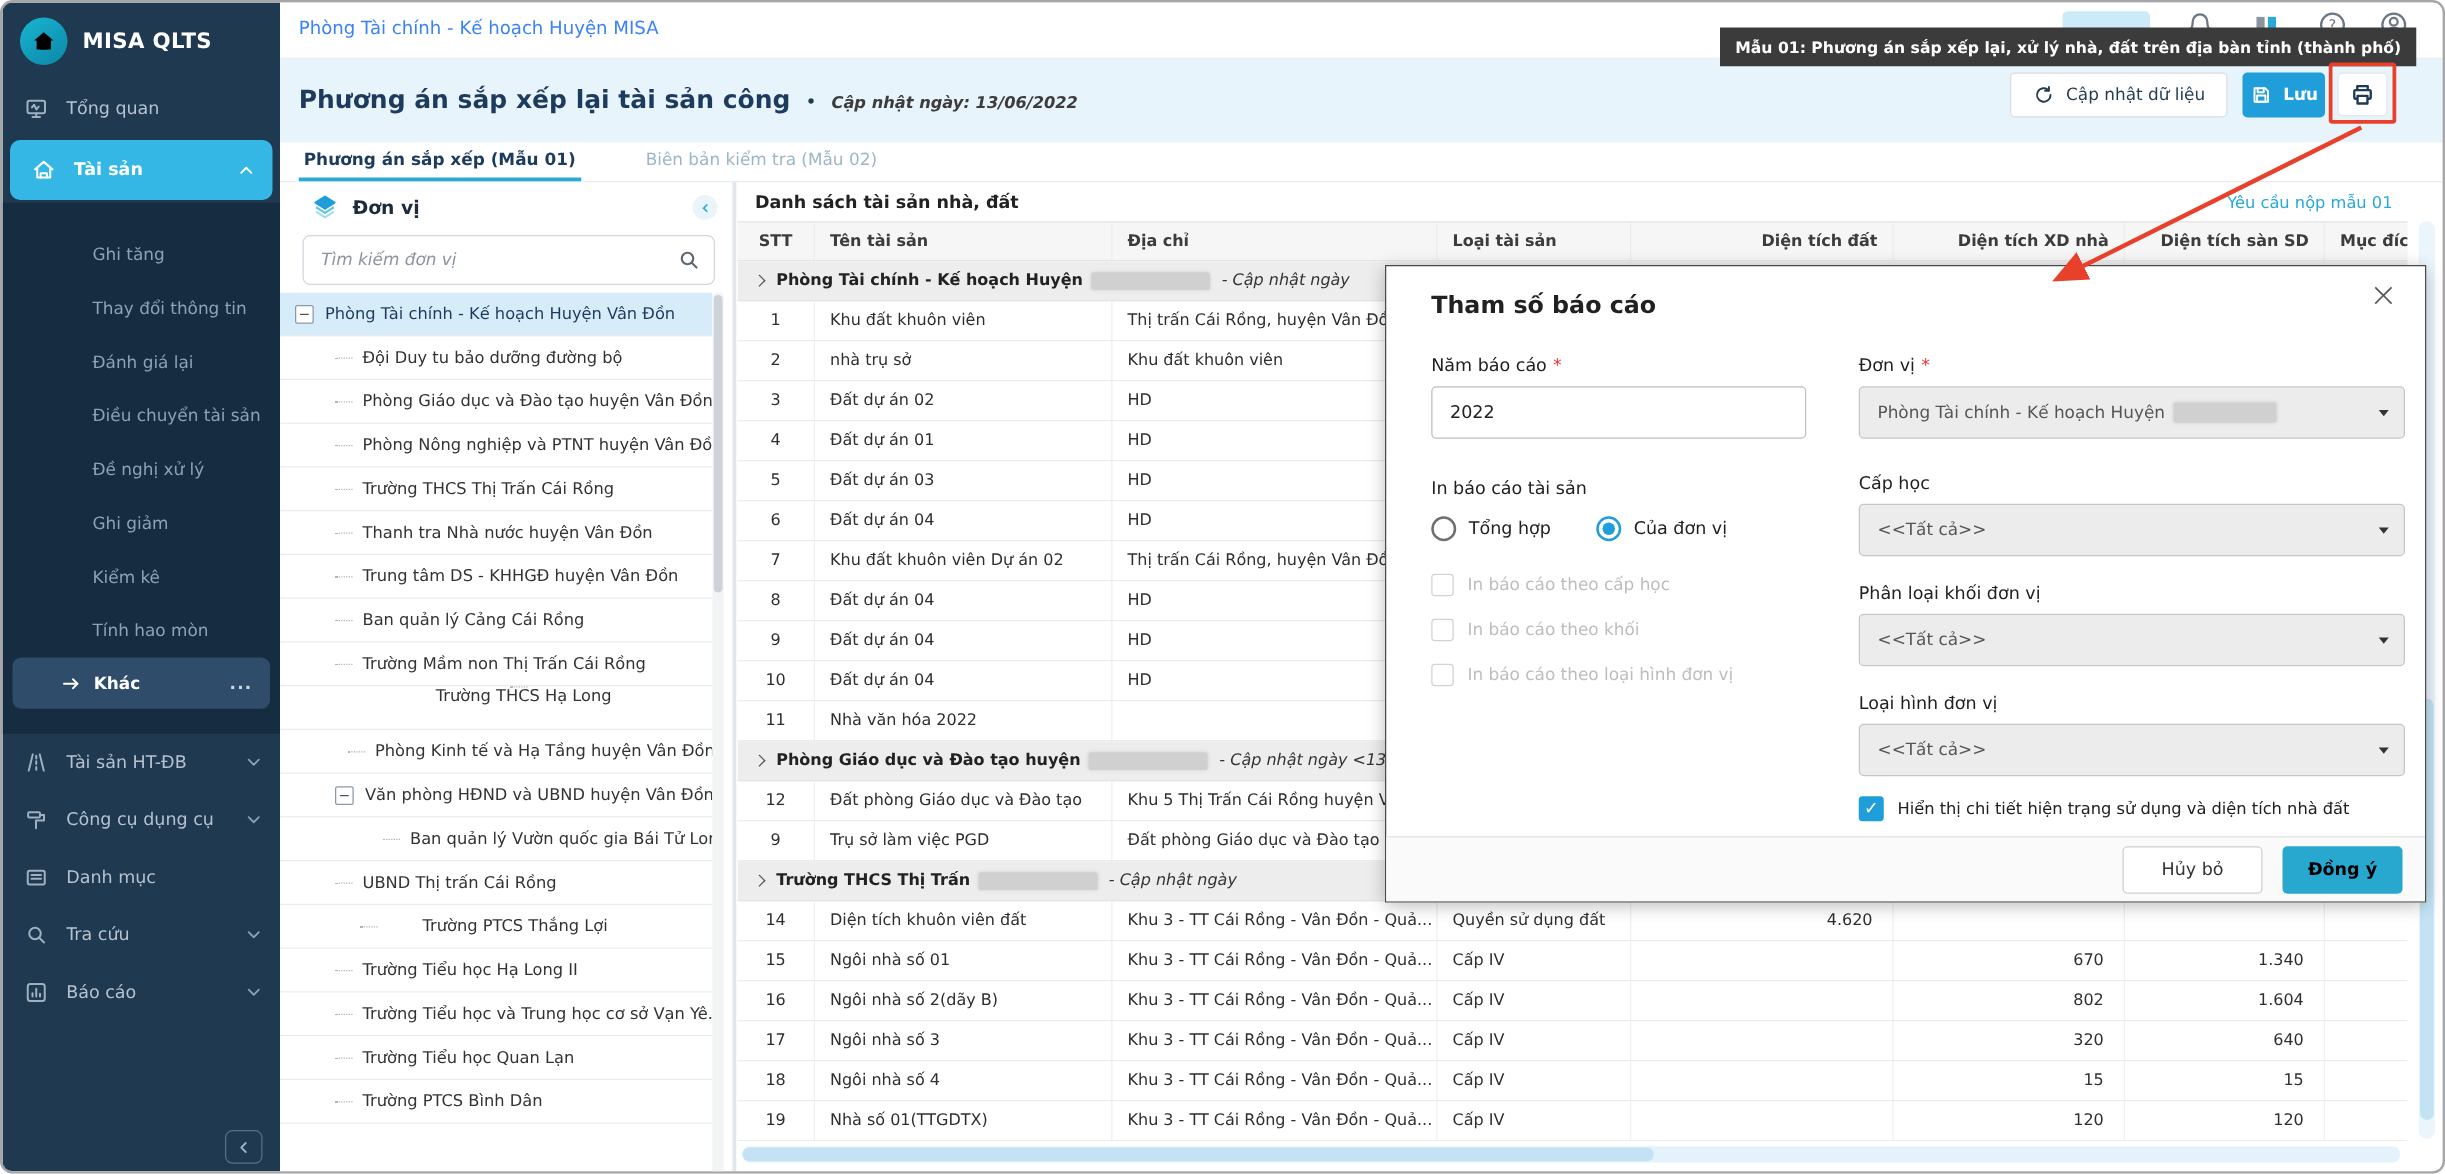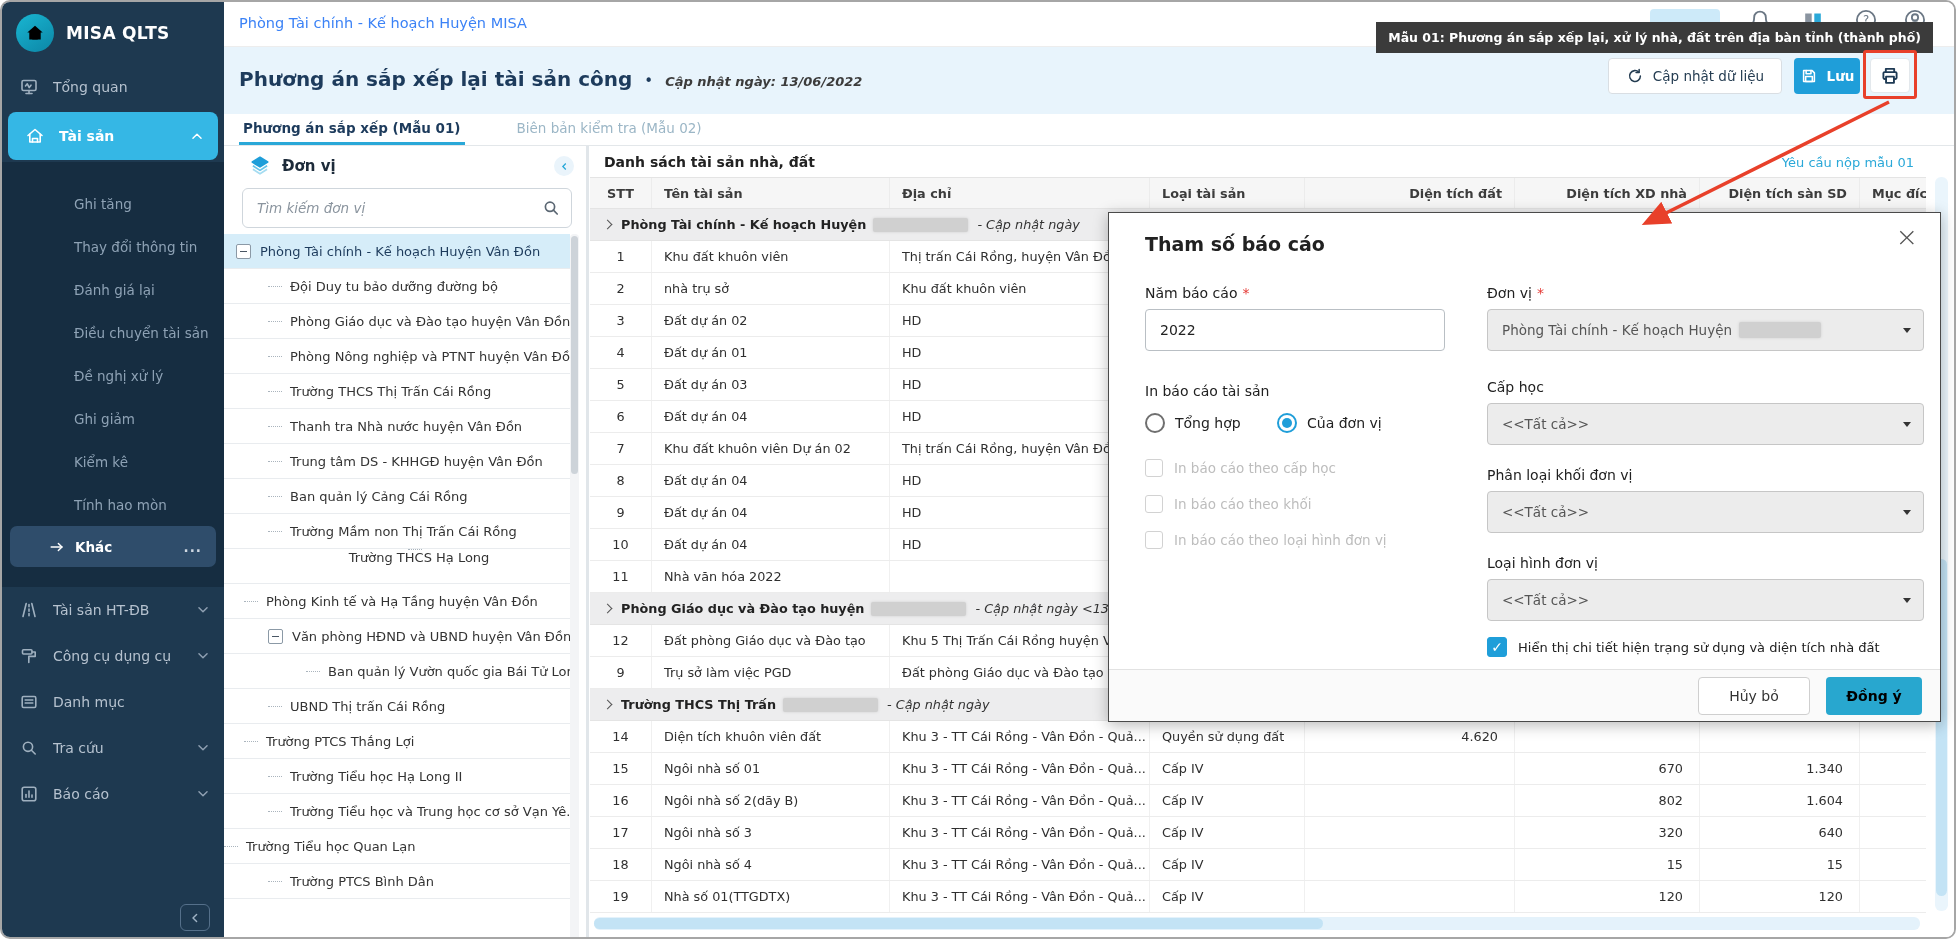--- a/index.html
+++ b/index.html
@@ -408,49 +408,49 @@
           <span>Ban quản lý Cảng Cái Rồng</span>
         </div>
         <div class="tree-row" style="padding-left: 44px;">
           <span class="guide"></span>
           <span>Trường Mầm non Thị Trấn Cái Rồng</span>
         </div>
         <div class="tree-row" style="padding-left: 44px; flex-direction: column;">
           <span class="guide"></span>
           <span>Trường THCS Hạ Long</span>
         </div>
-        <div class="tree-row" style="padding-left: 20px;">
+        <div class="tree-row" style="padding-left: 54px;">
           <span class="guide"></span>
           <span>Phòng Kinh tế và Hạ Tầng huyện Vân Đồn</span>
         </div>
         <div class="tree-row" style="padding-left: 44px;">
           <span class="expander"></span>
           <span>Văn phòng HĐND và UBND huyện Vân Đồn</span>
         </div>
         <div class="tree-row" style="padding-left: 82px;">
           <span class="guide"></span>
           <span>Ban quản lý Vườn quốc gia Bái Tử Long</span>
         </div>
         <div class="tree-row" style="padding-left: 44px;">
           <span class="guide"></span>
           <span>UBND Thị trấn Cái Rồng</span>
         </div>
-        <div class="tree-row" style="padding-left: 20px;">
+        <div class="tree-row" style="padding-left: 64px; gap: 28px;">
           <span class="guide"></span>
           <span>Trường PTCS Thắng Lợi</span>
         </div>
         <div class="tree-row" style="padding-left: 44px;">
           <span class="guide"></span>
           <span>Trường Tiểu học Hạ Long II</span>
         </div>
         <div class="tree-row" style="padding-left: 44px;">
           <span class="guide"></span>
           <span>Trường Tiểu học và Trung học cơ sở Vạn Yê...</span>
         </div>
-        <div class="tree-row" style="">
+        <div class="tree-row" style="padding-left: 44px;">
           <span class="guide"></span>
           <span>Trường Tiểu học Quan Lạn</span>
         </div>
         <div class="tree-row" style="padding-left: 44px;">
           <span class="guide"></span>
           <span>Trường PTCS Bình Dân</span>
         </div>
       </div>
     <div id="tree-scroll">
         <div class="thumb"></div>

